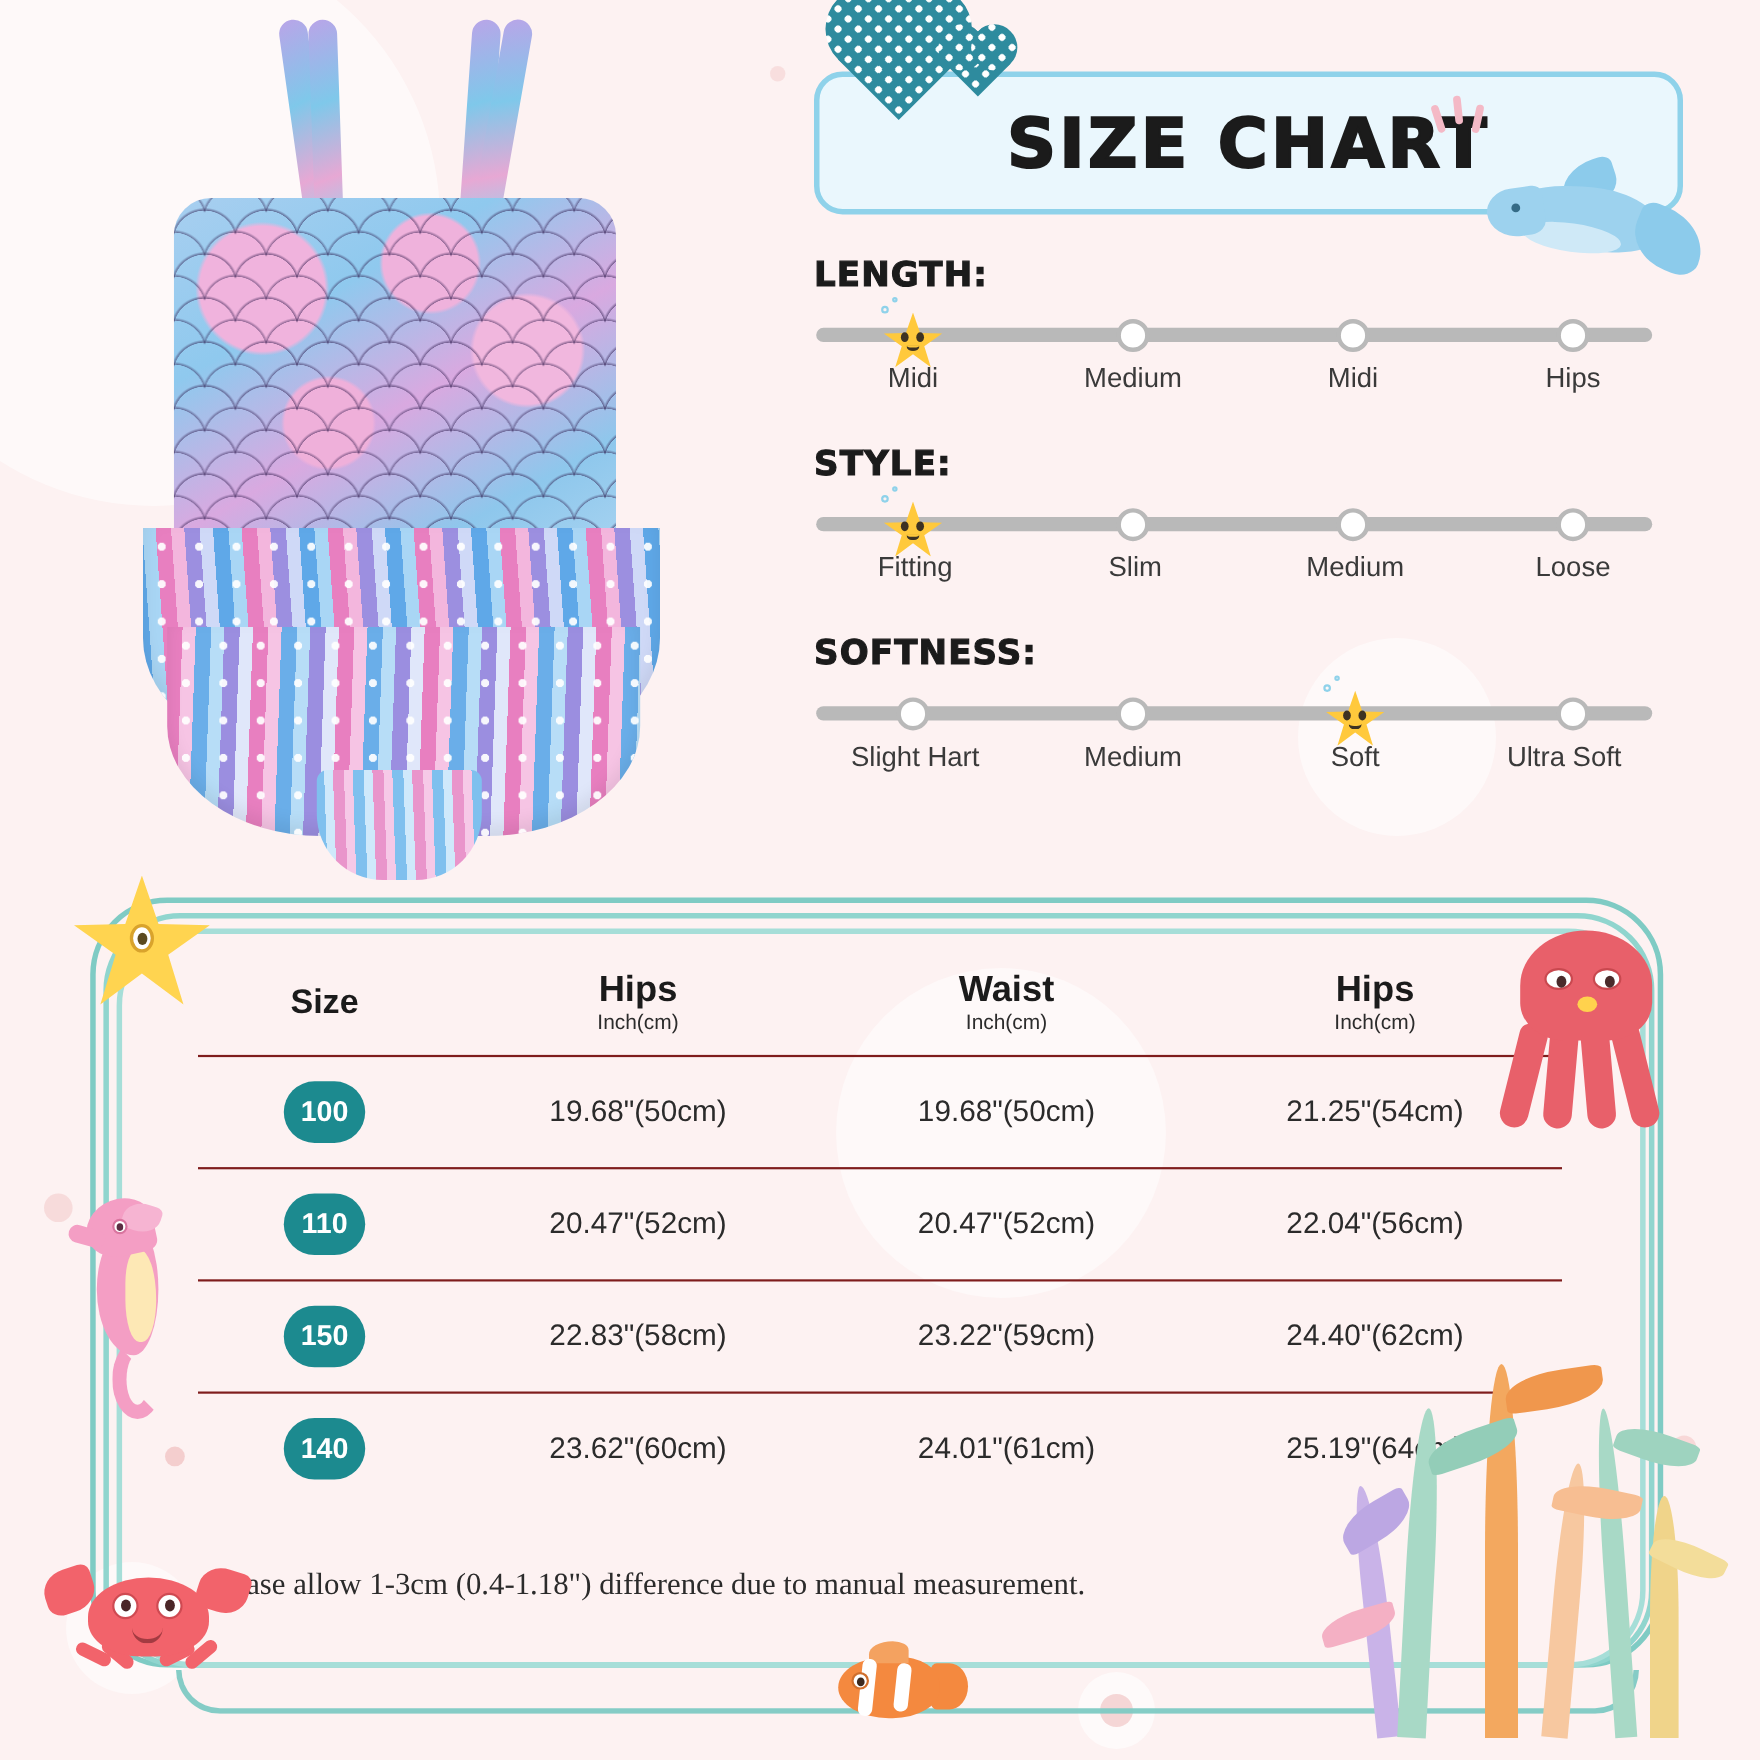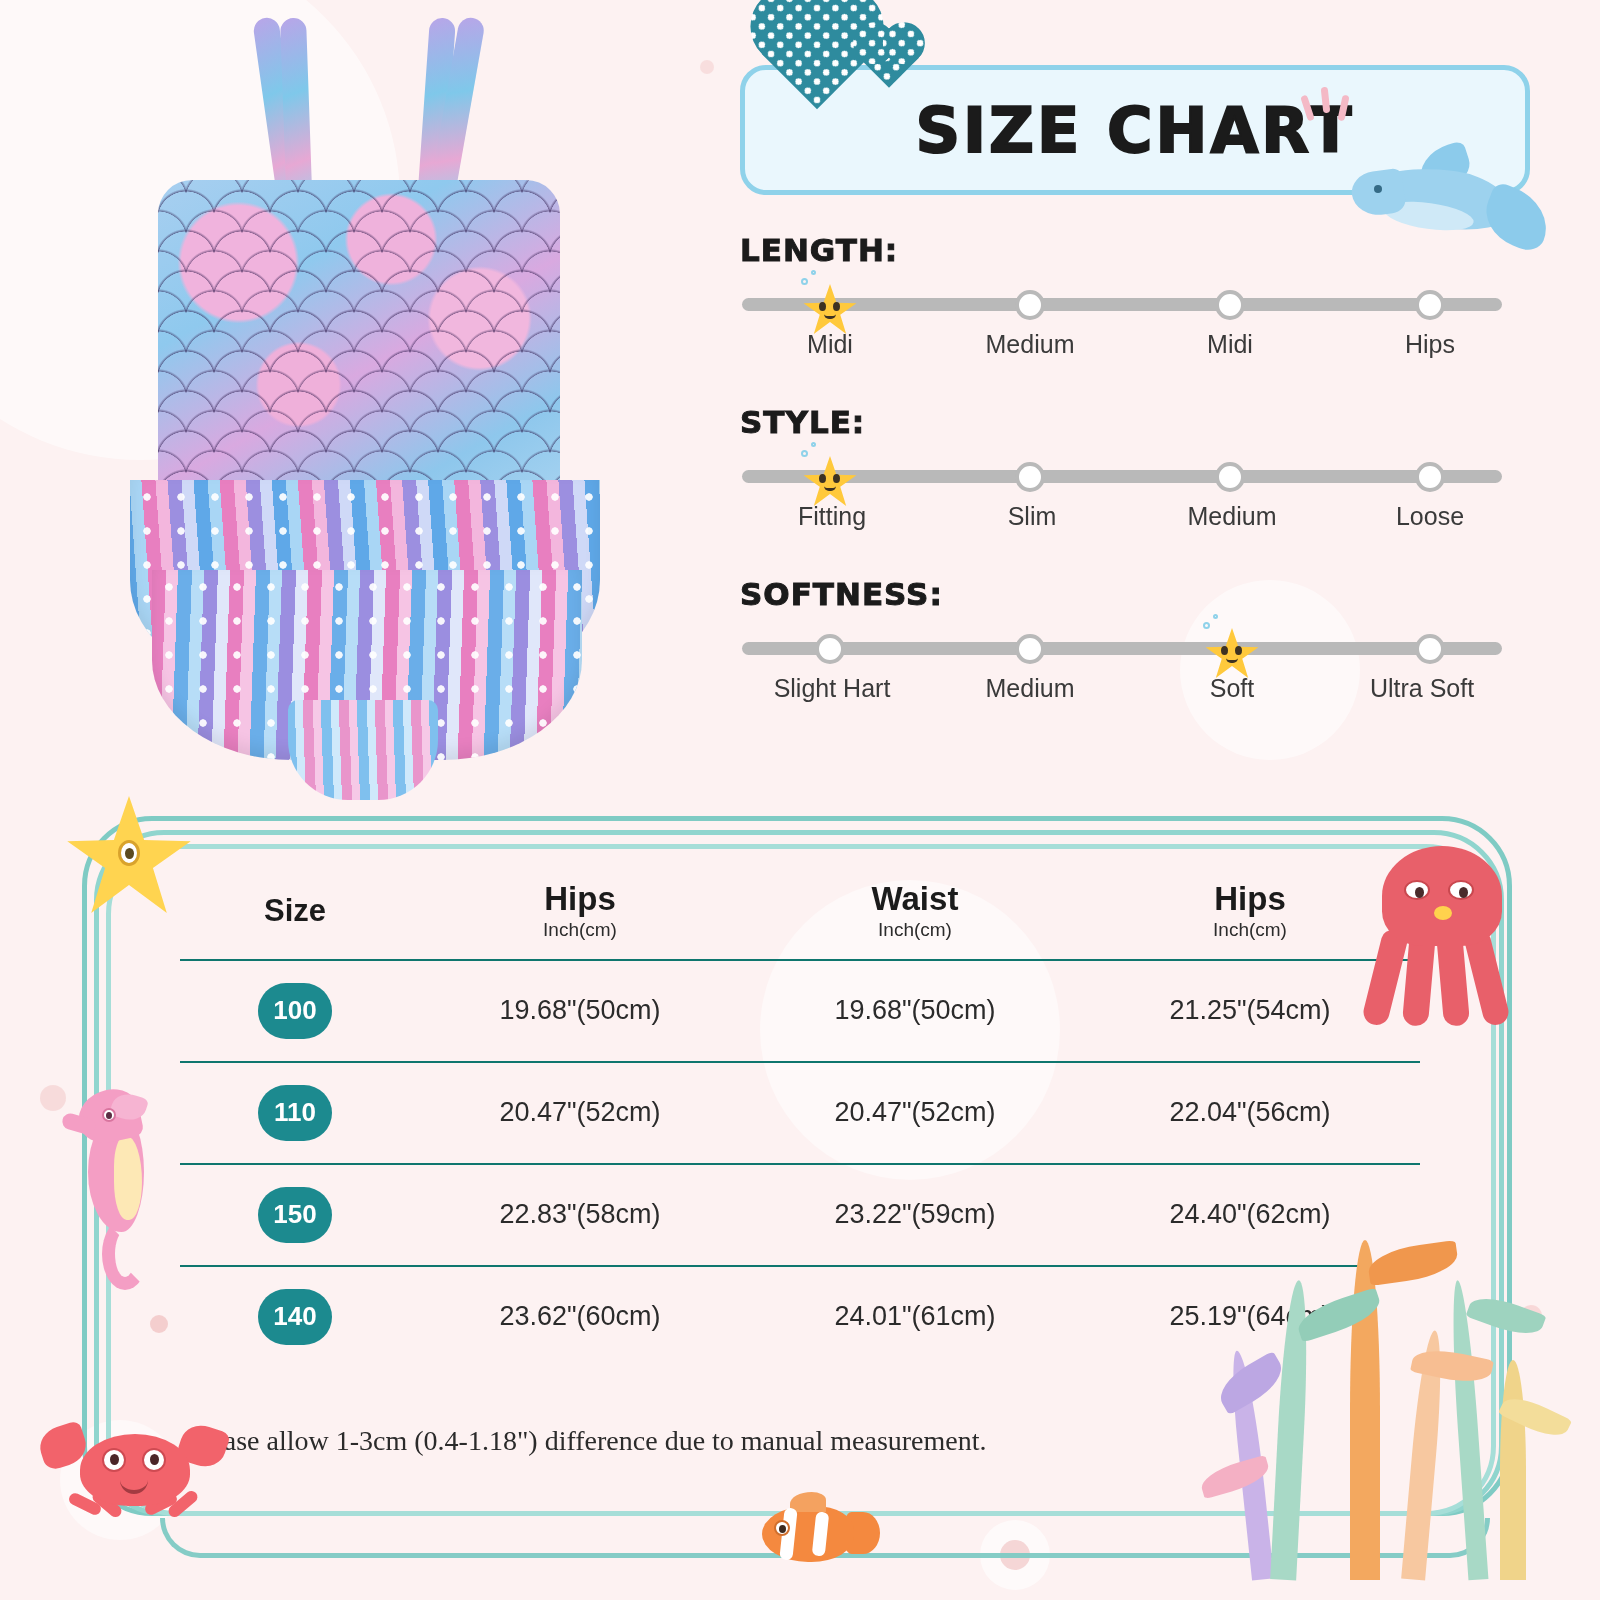--- a/index.html
+++ b/index.html
@@ -204,21 +204,21 @@
   }
 
   table.sizes {
     position: absolute; left: 120px; top: 70px; width: 1240px; border-collapse: collapse;
   }
   table.sizes th, table.sizes td { text-align: center; }
   .th-main { font-size: 33px; font-weight: 700; color: #1b1b1b; line-height: 1.05; }
   .th-sub { font-size: 19px; font-weight: 400; color: #2c2c2c; margin-top: 2px; }
   .th-size { font-size: 31px; font-weight: 700; color: #1b1b1b; }
   table.sizes thead th { padding: 12px 0 18px; }
-  table.sizes tbody tr { border-top: 2px solid #0f766e; }
+  table.sizes tbody tr { border-top: 2px solid #7f1d1d; }
   table.sizes tbody td { padding: 22px 0; font-size: 27px; color: #2b2b2b; }
   .size-pill {
     display: inline-flex; align-items: center; justify-content: center;
     width: 74px; height: 56px; border-radius: 30px; background: #1c8a8f;
     color: #fff; font-size: 26px; font-weight: 700;
   }
   .note {
     position: absolute; left: 128px; top: 625px; font-size: 28px; color: #2b2b2b;
     font-family: "Liberation Serif", serif;
   }

